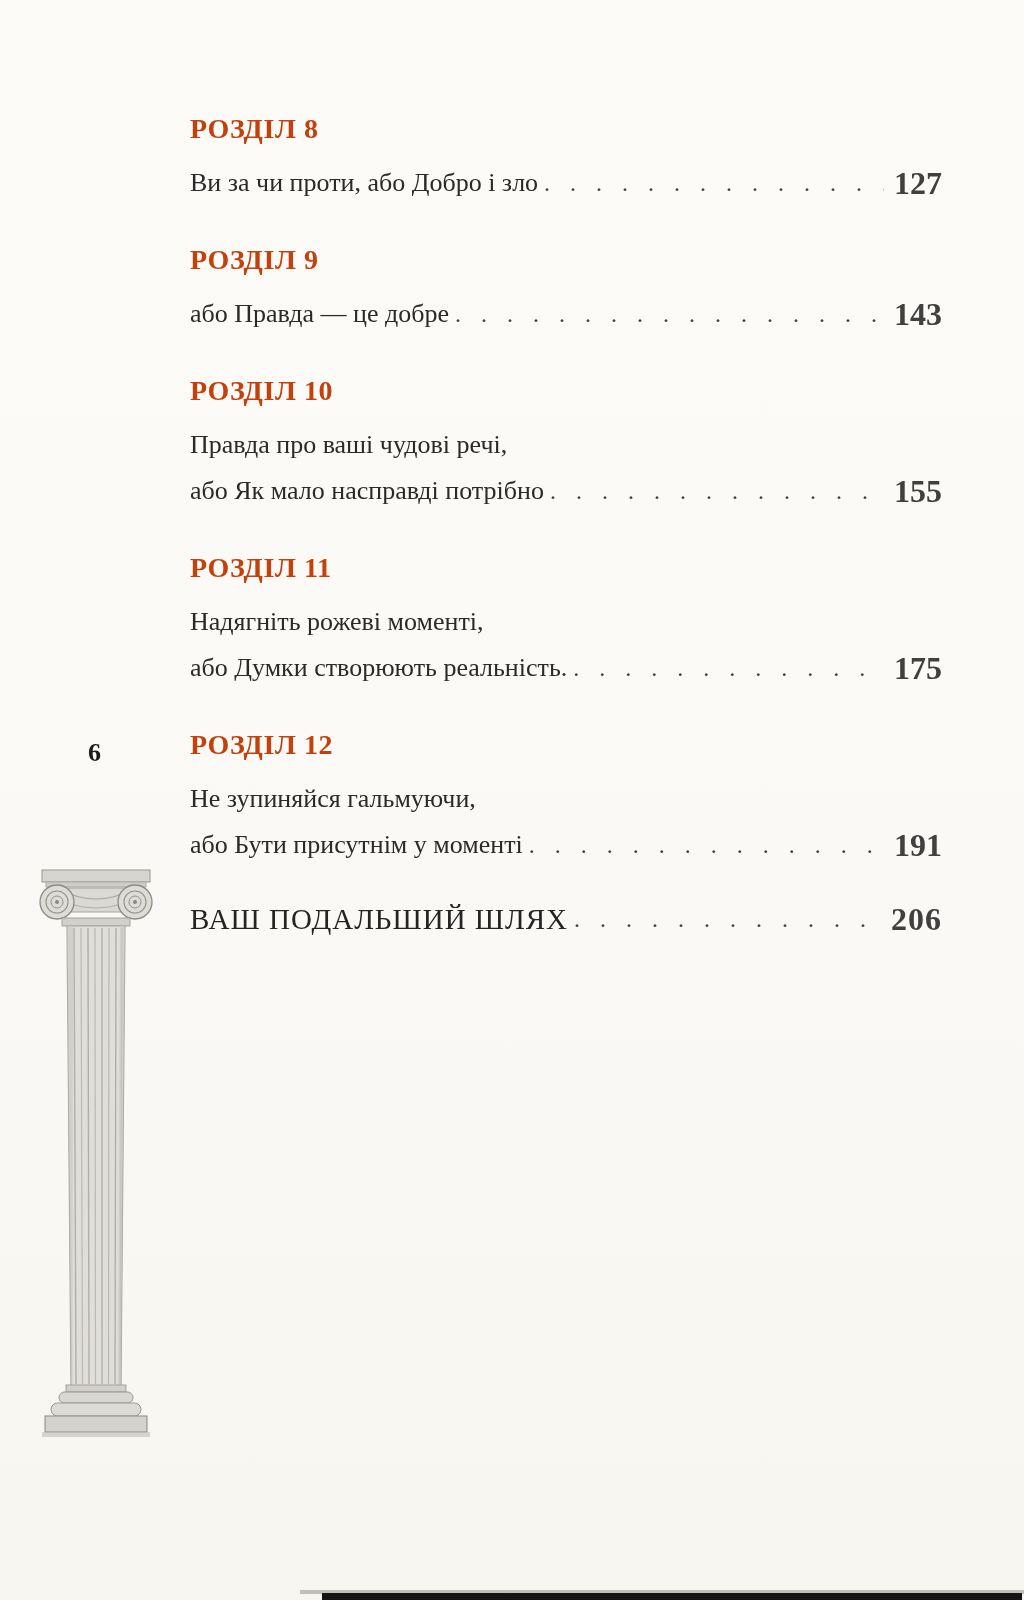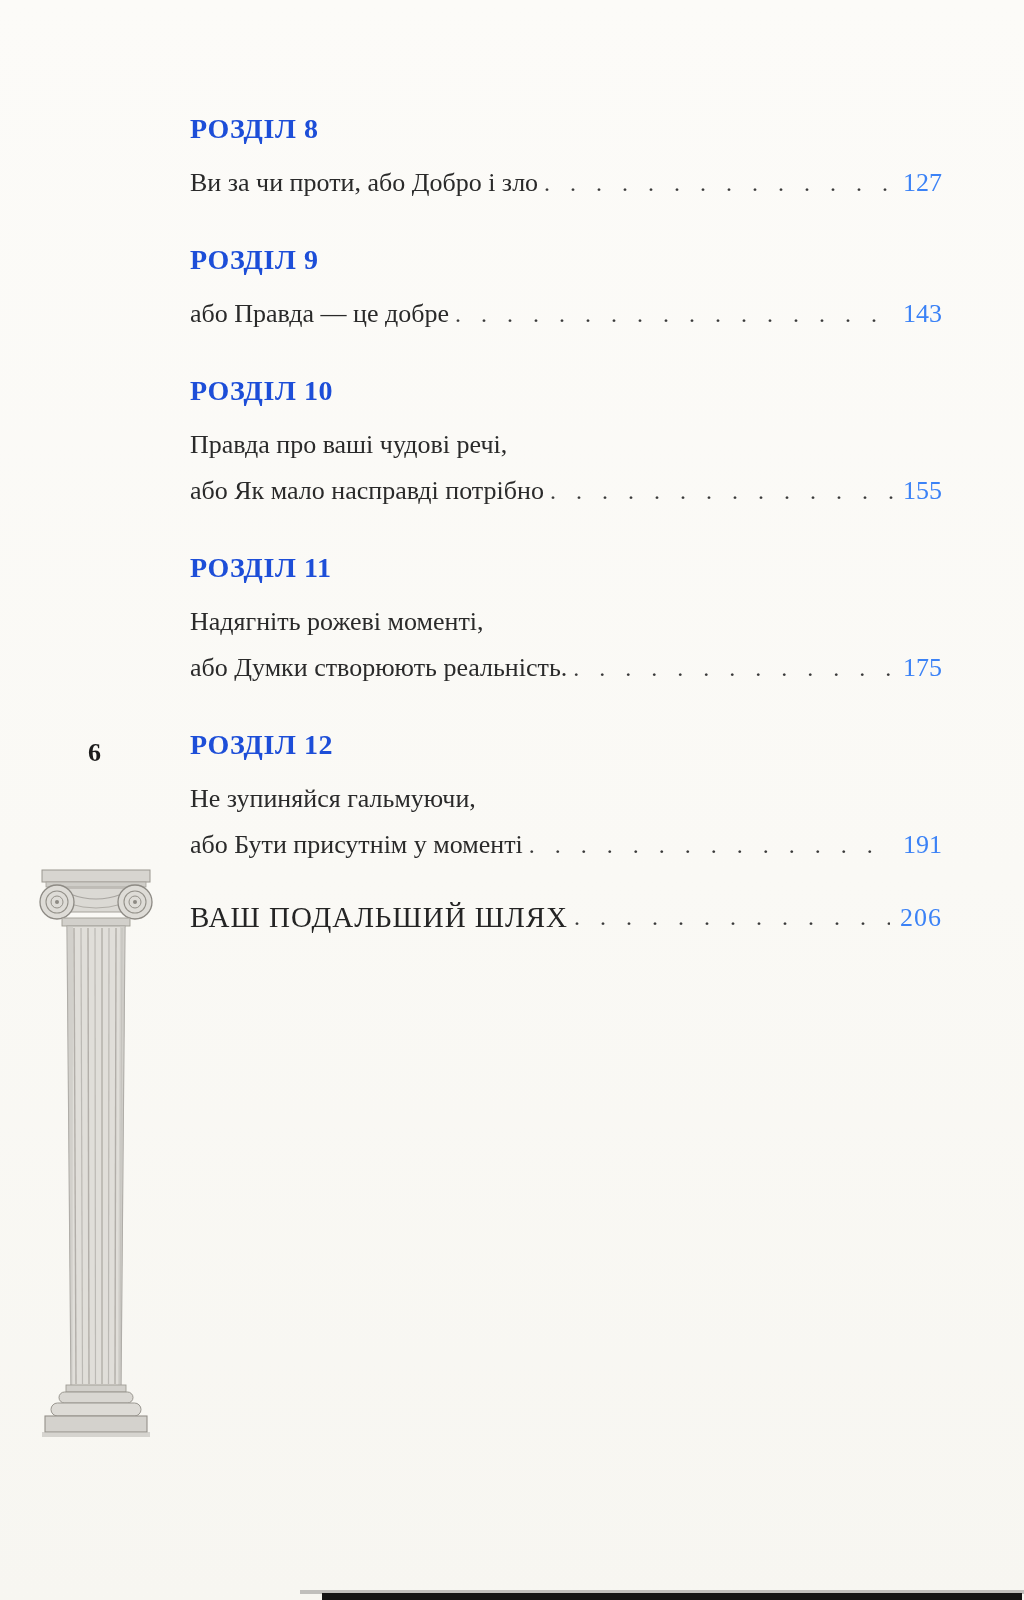--- a/index.html
+++ b/index.html
@@ -28,44 +28,45 @@
   }
   .chapter {
     margin-bottom: 33px;
   }
   .chapter-heading {
     font-weight: bold;
     font-size: 28px;
     letter-spacing: 0.6px;
     line-height: 42px;
     margin-bottom: 10px;
-    color: #1d4ed8;
+    color: #c2410c;
   }
   .toc-line {
     font-size: 26px;
     line-height: 46px;
     color: #2a2a2a;
   }
   .toc-line.with-page {
     display: flex;
     align-items: flex-end;
   }
   .leader {
     flex: 1;
     overflow: hidden;
     white-space: nowrap;
     letter-spacing: 7px;
     margin: 0 10px 0 6px;
     color: #3a3a3a;
     font-size: 24px;
   }
   .pagenum {
-    font-size: 26px;
-    color: #3b82f6;
+    font-size: 32px;
+    color: #404040;
     white-space: nowrap;
+    font-weight: bold;
   }
   .footer-entry {
     margin-top: 22px;
     font-size: 29px;
     letter-spacing: 1px;
     display: flex;
     align-items: center;
     color: #242424;
   }
   .margin-page-number {

